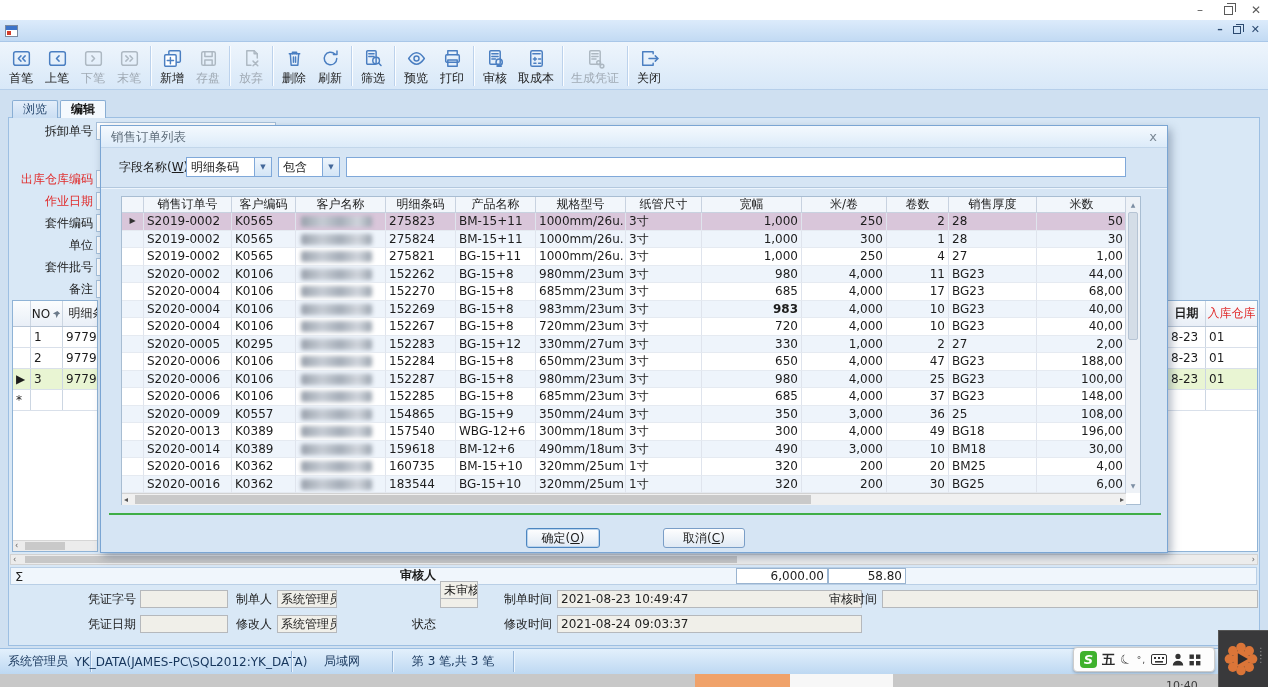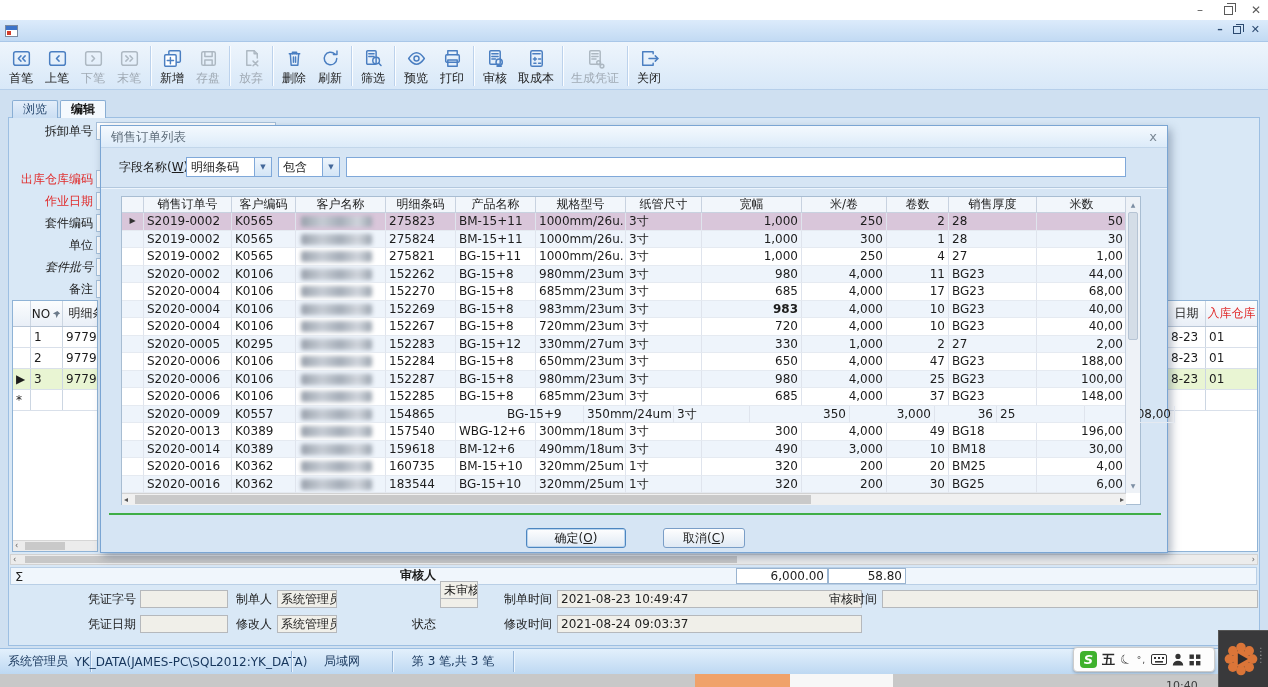--- a/index.html
+++ b/index.html
@@ -287,21 +287,21 @@
       <div class="flabel" style="top: 122px;">拆卸单号</div>
       <div class="fsliver" style="top: 122px;">2</div>
       <div class="flabel req" style="top: 170px;">出库仓库编码</div>
       <div class="fsliver" style="top: 170px;">0</div>
       <div class="flabel req" style="top: 192px;">作业日期</div>
       <div class="fsliver" style="top: 192px;">2</div>
       <div class="flabel" style="top: 214px;">套件编码</div>
       <div class="fsliver" style="top: 214px;">1</div>
       <div class="flabel" style="top: 236px;">单位</div>
       <div class="fsliver" style="top: 236px;"></div>
-      <div class="flabel" style="top: 258px; font-style: italic;">套件批号</div>
+      <div class="flabel" style="top: 258px;">套件批号</div>
       <div class="fsliver" style="top: 258px;">1</div>
       <div class="flabel" style="top: 280px;">备注</div>
       <div class="fsliver" style="top: 280px;"></div>
     </div>
 
   <div class="grid" id="grid-left" style="left:12px; top:300px; width:86px; height:252px;">
       <div class="ghead">
         <div class="gcell hd" style="width: 18px; flex-shrink: 0;"></div>
         <div class="gcell hd" style="width: 32px; flex-shrink: 0;">NO<span class="npin"><svg width="9" height="9" viewBox="0 0 10 10">
               <path d="M6 1 9 4 7 5 5 9 4 5 1 4z" fill="#6b7a8a"></path>
@@ -329,21 +329,21 @@
         <div class="gcell" style="width: 60px; flex-shrink: 0;"></div>
       </div>
       <div class="gscroll">
         <span class="sarr" style="left:2px;">‹</span>
         <div class="th"></div>
       </div>
     </div>
 
   <div class="grid" id="grid-right" style="left:1168px; top:300px; width:90px; height:252px; border-left:none;">
       <div class="ghead">
-        <div class="gcell hd" style="width: 38px; flex-shrink: 0;">日期</div>
+        <div class="gcell hd" style="width: 38px; flex-shrink: 0; font-weight: bold;">日期</div>
         <div class="gcell hd red" style="width: 52px; flex-shrink: 0;">入库仓库</div>
       </div>
       <div class="grow">
         <div class="gcell" style="width: 38px; flex-shrink: 0;">8-23</div>
         <div class="gcell" style="width: 52px; flex-shrink: 0;">01</div>
       </div>
       <div class="grow">
         <div class="gcell" style="width: 38px; flex-shrink: 0;">8-23</div>
         <div class="gcell" style="width: 52px; flex-shrink: 0;">01</div>
       </div>
@@ -677,21 +677,21 @@
           <div class="dcell num" style="width: 90px;">148,00</div>
         </div>
         <div class="drow alt">
           <div class="dcell selm" style="width: 22px;"></div>
           <div class="dcell" style="width: 88px;">S2020-0009</div>
           <div class="dcell" style="width: 64px;">K0557</div>
           <div class="dcell" style="width: 90px;">
             <span class="blurbox"></span>
           </div>
           <div class="dcell" style="width: 70px;">154865</div>
-          <div class="dcell" style="width: 80px; margin-left: 48px;">BG-15+9</div>
+          <div class="dcell" style="width: 80px;">BG-15+9</div>
           <div class="dcell" style="width: 90px;">350mm/24um...</div>
           <div class="dcell" style="width: 76px;">3寸</div>
           <div class="dcell num" style="width: 100px;">350</div>
           <div class="dcell num" style="width: 85px;">3,000</div>
           <div class="dcell num" style="width: 62px;">36</div>
           <div class="dcell" style="width: 88px;">25</div>
           <div class="dcell num" style="width: 90px;">108,00</div>
         </div>
         <div class="drow">
           <div class="dcell selm" style="width: 22px;"></div>
@@ -763,17 +763,17 @@
         </div>
         <div class="dhscroll">
         <span class="harr" style="left:2px;">◂</span>
         <div class="dhthumb"></div>
         <span class="harr" style="right:2px;">▸</span>
       </div>
     </div>
 
     <div class="greenline"></div>
 
-    <div class="dbtn primary" style="left:425px; width:100px;"><span>确定(</span><u>O</u><span>)</span></div>
+    <div class="dbtn primary" style="left:425px; width:74px;"><span>确定(</span><u>O</u><span>)</span></div>
     <div class="dbtn" style="left:562px; width:82px;"><span>取消(</span><u>C</u><span>)</span></div>
   </div>
 
 </div>
 
 </body></html>

